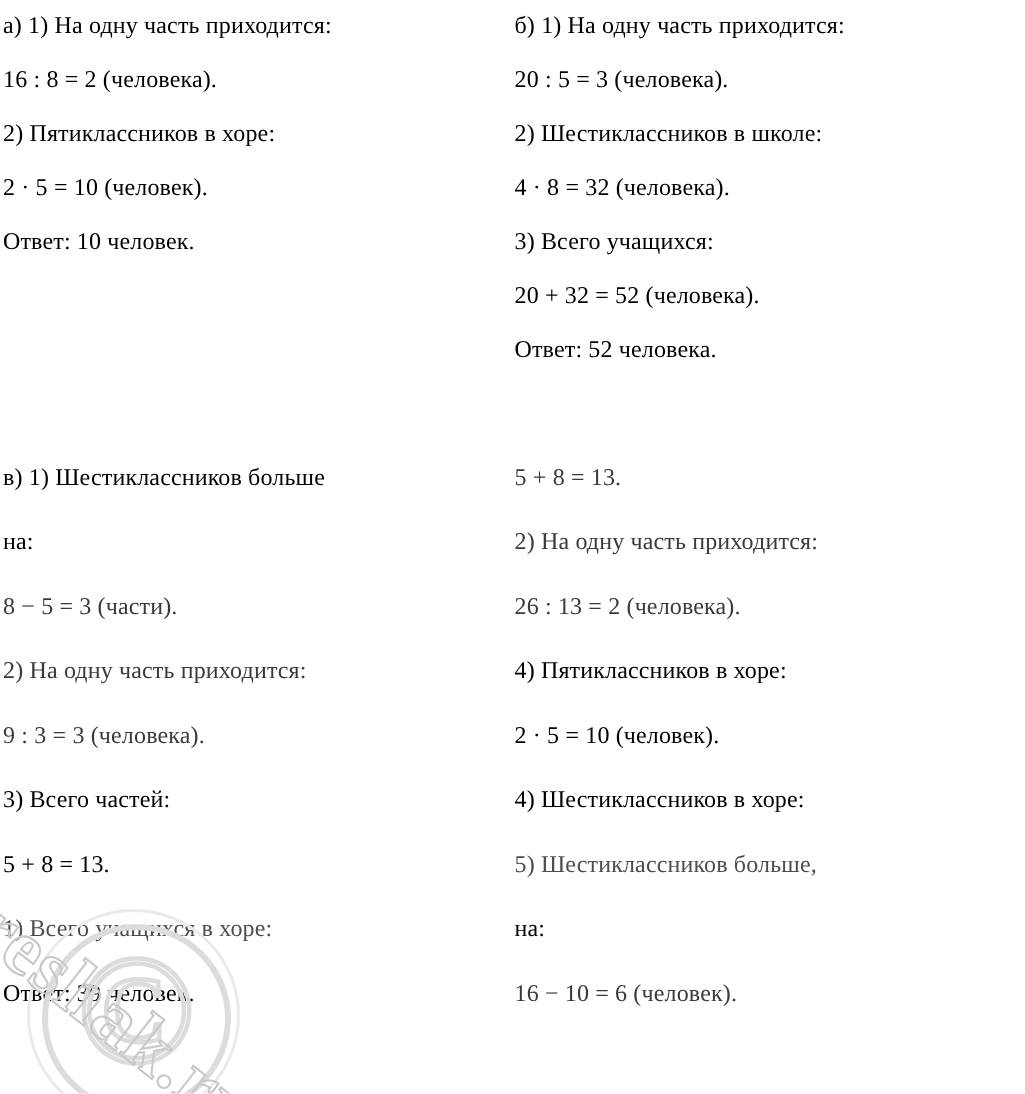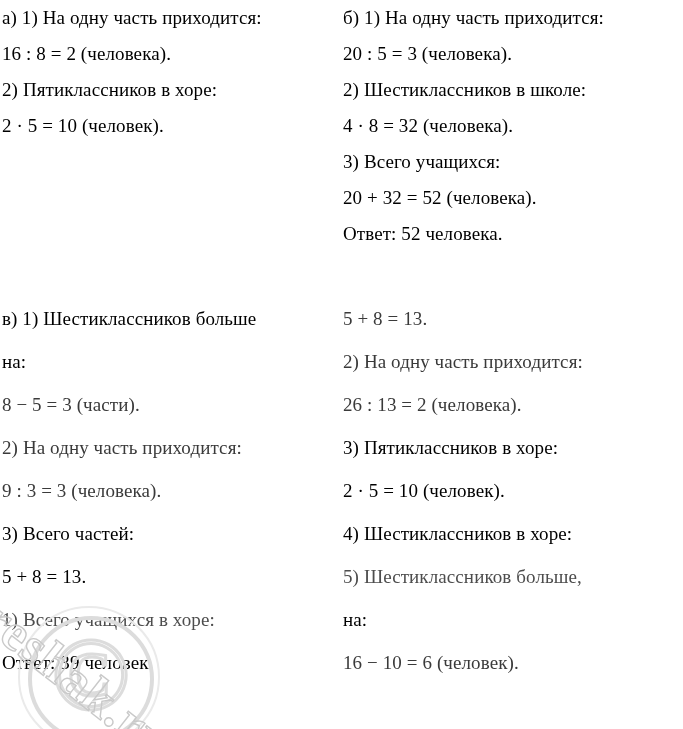--- a/index.html
+++ b/index.html
@@ -25,21 +25,21 @@
   .block {
     position: absolute;
     box-sizing: border-box;
   }
   #block-a { left: 2px;   top: 0px;   width: 338px; }
   #block-b { left: 343px; top: 0px;   width: 340px; }
   #block-v { left: 2px;   top: 297px; width: 338px; }
   #block-g { left: 343px; top: 297px; width: 340px; }
 
   .line {
-    font-size: 19px;
+    font-size: 16px;
     line-height: 36px;
     height: 36px;
     white-space: nowrap;
     letter-spacing: 0.1px;
   }
   #block-v .line, #block-g .line {
     line-height: 43px;
     height: 43px;
   }
   
@@ -98,20 +98,21 @@
 </head>
 <body>
 
 <div class="page">
 
   <div class="block" id="block-a">
     <div class="line">а) 1) На одну часть приходится:</div>
     <div class="line">16 : 8 = 2 (человека).</div>
     <div class="line">2) Пятиклассников в хоре:</div>
     <div class="line">2 · 5 = 10 (человек).</div>
+    <div class="line">Ответ: 10 человек.</div>
   </div>
 
   <div class="block" id="block-b">
     <div class="line">б) 1) На одну часть приходится:</div>
     <div class="line">20 : 5 = 3 (человека).</div>
     <div class="line">2) Шестиклассников в школе:</div>
     <div class="line">4 · 8 = 32 (человека).</div>
     <div class="line">3) Всего учащихся:</div>
     <div class="line">20 + 32 = 52 (человека).</div>
     <div class="line">Ответ: 52 человека.</div>
@@ -126,21 +127,21 @@
     <div class="line">3) Всего частей:</div>
     <div class="line">5 + 8 = 13.</div>
     <div class="line faint2">1) Всего учащихся в хоре:</div>
     <div class="line">Ответ: 39 человек.</div>
   </div>
 
   <div class="block" id="block-g">
     <div class="line faint">5 + 8 = 13.</div>
     <div class="line faint">2) На одну часть приходится:</div>
     <div class="line faint">26 : 13 = 2 (человека).</div>
-    <div class="line">3) Пятиклассников в хоре:</div>
+    <div class="line">4) Пятиклассников в хоре:</div>
     <div class="line">2 · 5 = 10 (человек).</div>
     <div class="line">4) Шестиклассников в хоре:</div>
     <div class="line faint2">5) Шестиклассников больше,</div>
     <div class="line">на:</div>
     <div class="line faint">16 − 10 = 6 (человек).</div>
 
   </div>
 
   <div id="watermark">
     <div id="watermark-ring"></div>

